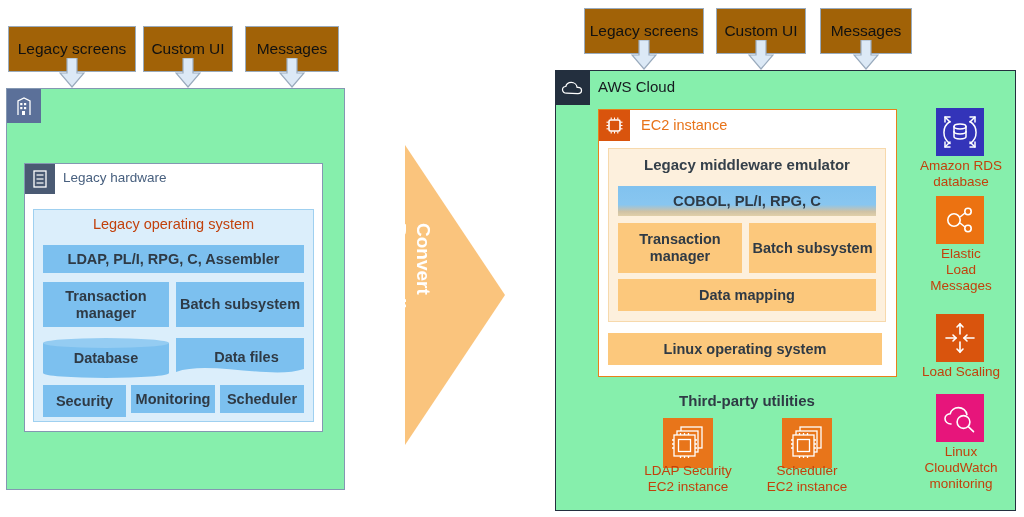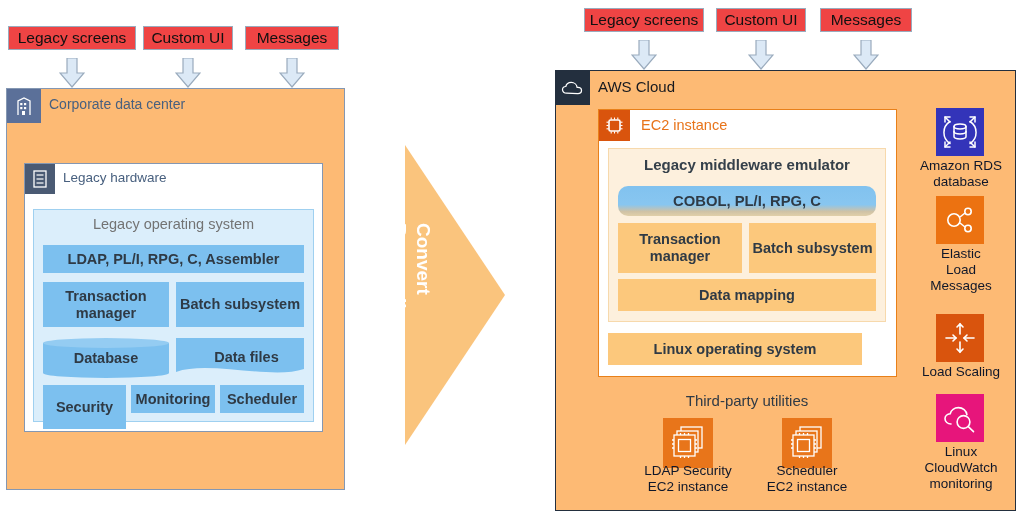--- a/index.html
+++ b/index.html
@@ -11,35 +11,35 @@
     width: 1024px;
     height: 517px;
     position: relative;
     font-family: "Liberation Sans", sans-serif;
     overflow: hidden;
   }
   .abs { position: absolute; box-sizing: border-box; }
 
   
   .chip {
-    background: #ef4444;
+    background: #a16207;
     border: 1px solid #9aabbd;
     color: #111111;
     font-size: 15.5px;
     display: flex;
     align-items: center;
     justify-content: center;
-    height: 24px;
+    height: 46px;
     white-space: nowrap;
   }
   .down-arrow { width: 26px; height: 30px; }
 
   
   .panel {
-    background: #fdba74;
+    background: #86efac;
     border: 1.5px solid #8497b2;
   }
   .panel-badge {
     position: absolute;
     top: 0; left: 0;
     width: 34px; height: 34px;
     display: flex; align-items: center; justify-content: center;
   }
   .panel-title {
     position: absolute;
@@ -61,21 +61,21 @@
     border: 1.5px solid #8497b2;
   }
   .badge-hw { background: #4a5a73; }
 
   .los-box {
     background: #dbeefb;
     border: 1px solid #9fd0f0;
   }
   .los-title {
     font-size: 14.5px;
-    color: #737373;
+    color: #c2410c;
     text-align: center;
     padding-top: 6px;
   }
   .bluebar {
     background: #7cc0ef;
     color: #2f3a45;
     font-weight: bold;
     font-size: 14.5px;
     display: flex;
     align-items: center;
@@ -181,27 +181,27 @@
     color: #2f3a45;
     font-weight: bold;
     font-size: 14.8px;
     display: flex;
     align-items: center;
     justify-content: center;
   }
 
   .tpu-title {
     font-size: 15px;
-    font-weight: normal;
+    font-weight: bold;
     color: #2f3a45;
     text-align: center;
   }
   .svc-label {
     font-size: 13.5px;
-    color: #0f172a;
+    color: #c2410c;
     text-align: center;
     line-height: 1.18;
   }
   .svc-icon { position: absolute; }
 </style>
 </head>
 <body>
 
 <div class="abs chip" style="left:8px; top:26px; width:128px;">
   <span>Legacy screens</span>
@@ -233,21 +233,20 @@
   <div class="panel-badge badge-dc">
     <svg width="19" height="20" viewBox="0 0 19 20">
       <path d="M3 19V5l6-3 6 3v14" fill="none" stroke="#ffffff" stroke-width="1.3"></path>
       <rect x="5.2" y="7" width="2.2" height="2.2" fill="#ffffff"></rect>
       <rect x="9" y="7" width="2.2" height="2.2" fill="#ffffff"></rect>
       <rect x="5.2" y="11" width="2.2" height="2.2" fill="#ffffff"></rect>
       <rect x="9" y="11" width="2.2" height="2.2" fill="#ffffff"></rect>
       <rect x="7" y="15" width="3" height="4" fill="#ffffff"></rect>
     </svg>
   </div>
-  <div class="panel-title">Corporate data center</div>
 </div>
 
 <div class="abs subpanel" style="left:24px; top:163px; width:299px; height:269px;">
   <div class="panel-badge badge-hw" style="width:30px;height:30px;">
     <svg width="14" height="18" viewBox="0 0 14 18">
       <rect x="1" y="1" width="12" height="16" fill="none" stroke="#ffffff" stroke-width="1.3"></rect>
       <line x1="3.5" y1="5" x2="10.5" y2="5" stroke="#ffffff" stroke-width="1.2"></line>
       <line x1="3.5" y1="9" x2="10.5" y2="9" stroke="#ffffff" stroke-width="1.2"></line>
       <line x1="3.5" y1="13" x2="10.5" y2="13" stroke="#ffffff" stroke-width="1.2"></line>
     </svg>
@@ -274,21 +273,21 @@
   <span>Database</span>
 </div>
 
 <div class="wave" style="left:176px; top:338px; width:141px; height:40px;">
   <svg width="128" height="40" viewBox="0 0 128 40" preserveAspectRatio="none">
     <path d="M0,0 H128 V31 C96,42 32,22 0,34 Z" fill="#7cc0ef"></path>
   </svg>
   <span>Data files</span>
 </div>
 
-<div class="abs bluebar" style="left:43px; top:385px; width:83px; height:44px;">
+<div class="abs bluebar" style="left:43px; top:385px; width:83px; height:32px;">
   <span>Security</span>
 </div>
 <div class="abs bluebar" style="left:131px; top:385px; width:84px; height:28px;">
   <span>Monitoring</span>
 </div>
 <div class="abs bluebar" style="left:220px; top:385px; width:84px; height:28px;">
   <span>Scheduler</span>
 </div>
 
 <div class="convert-arrow" style="left:405px; top:145px;">
@@ -356,34 +355,34 @@
       </g>
     </svg>
   </div>
   <div class="panel-title">EC2 instance</div>
 </div>
 
 <div class="abs mw-box" style="left:608px; top:148px; width:278px; height:174px;">
   <div class="mw-title">Legacy middleware emulator</div>
 </div>
 
-<div class="abs gradbar" style="left:618px; top:186px; width:258px; height:30px;border-radius:10px;">
+<div class="abs gradbar" style="left:618px; top:186px; width:258px; height:30px;">
   <span>COBOL, PL/I, RPG, C</span>
 </div>
 
 <div class="abs orangebar" style="left:618px; top:223px; width:124px; height:50px;">
   <span>Transaction manager</span>
 </div>
 <div class="abs orangebar" style="left:749px; top:223px; width:127px; height:50px;">
   <span>Batch subsystem</span>
 </div>
 <div class="abs orangebar" style="left:618px; top:279px; width:258px; height:32px;">
   <span>Data mapping</span>
 </div>
-<div class="abs orangebar" style="left:608px; top:333px; width:254px; height:32px;">
+<div class="abs orangebar" style="left:608px; top:333px; width:274px; height:32px;">
   <span>Linux operating system</span>
 </div>
 
 <div class="abs tpu-title" style="left:608px; top:392px; width:278px;">Third-party utilities</div>
 
 <div class="svc-icon" style="left:663px; top:418px;">
   <svg width="50" height="50" viewBox="0 0 50 50">
     <rect width="50" height="50" fill="#e8751a"></rect>
     <g fill="none" stroke="#ffffff" stroke-width="1.3">
       <rect x="18" y="9" width="21" height="21"></rect>

